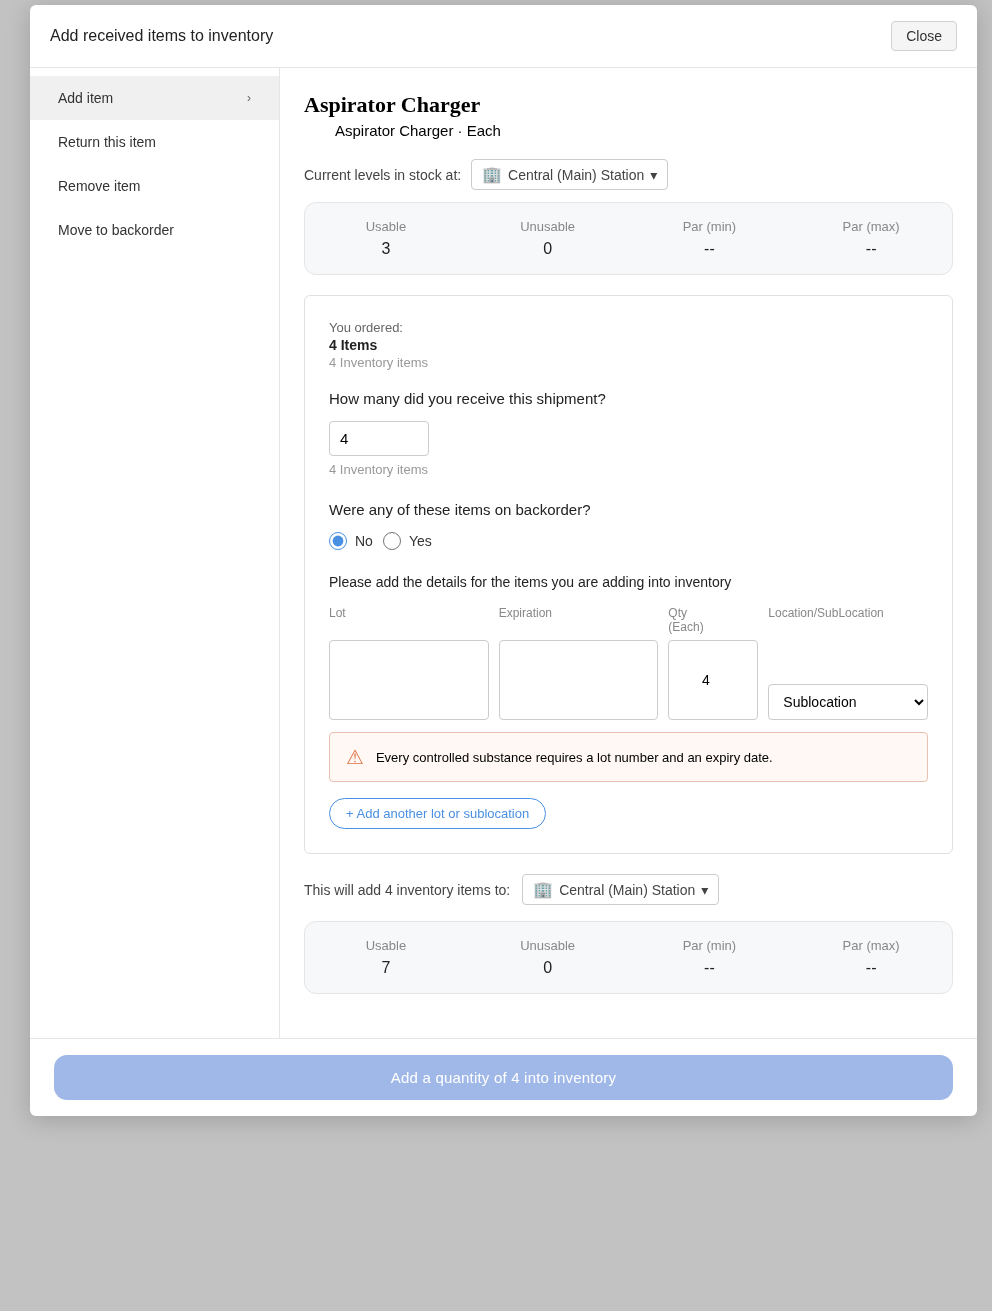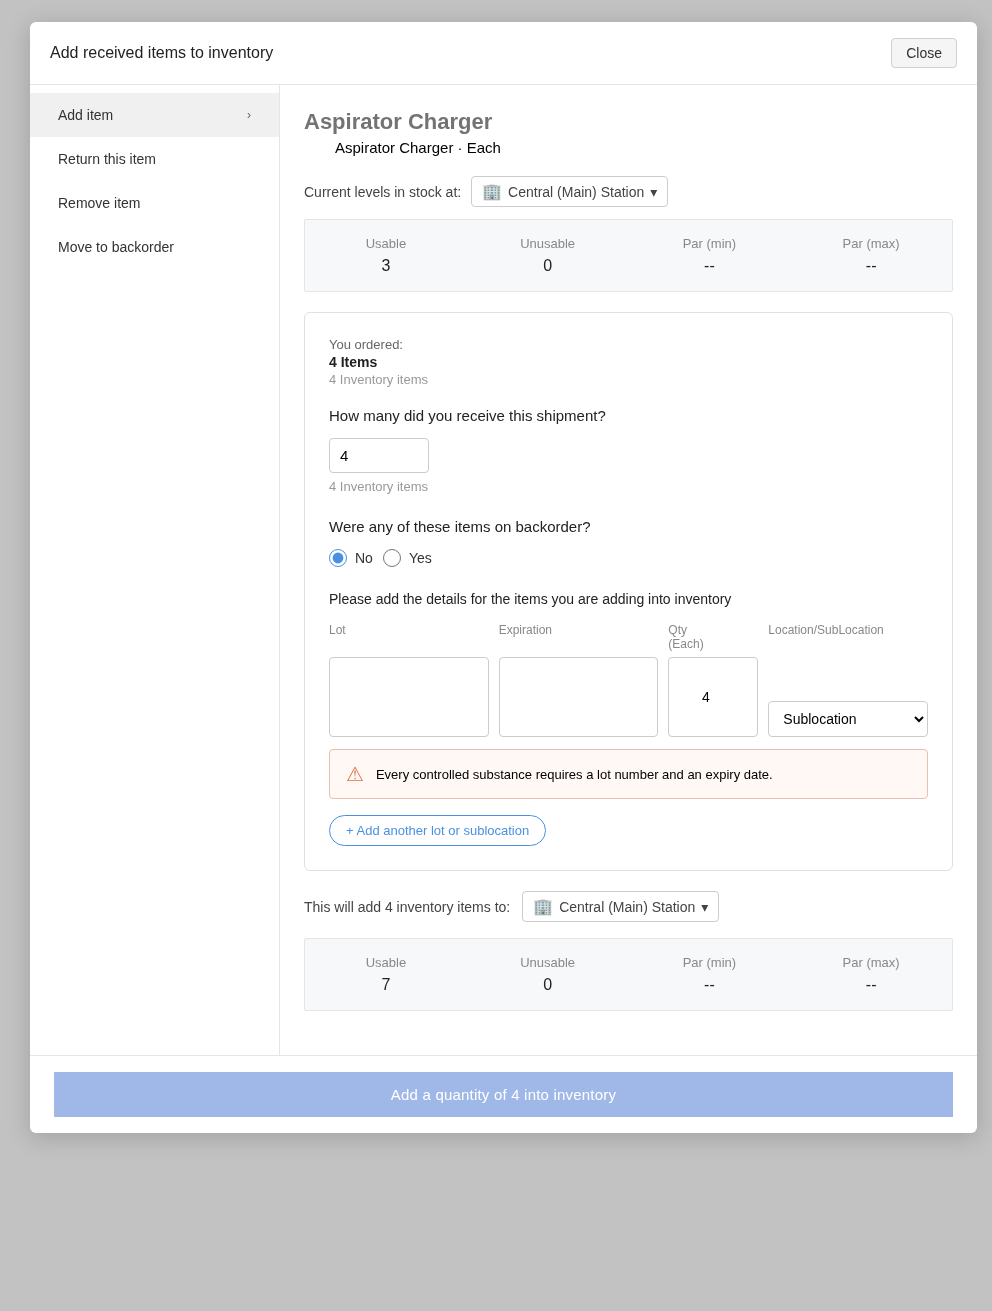--- a/index.html
+++ b/index.html
@@ -13,21 +13,21 @@
     }
 
     .modal-overlay {
       position: absolute;
       top: 0; left: 0; right: 0; bottom: 0;
       background: rgba(150,150,150,0.4);
     }
 
     .modal {
       position: absolute;
-      top: 22px;
+      top: 5px;
       left: 30px;
       right: 15px;
       background: #fff;
       border-radius: 6px;
       box-shadow: 0 4px 24px rgba(0,0,0,0.18);
       display: flex;
       flex-direction: column;
       max-height: 1280px;
     }
 
@@ -89,22 +89,23 @@
 
     .main-content {
       flex: 1;
       padding: 24px;
       overflow-y: auto;
     }
 
     .item-title {
       font-size: 22px;
       font-weight: 600;
-      color: #737373;
+      color: #000000;
       margin-bottom: 4px;
+      font-family: Liberation Serif, serif;
     }
 
     .item-subtitle {
       font-size: 15px;
       color: #000000;
       margin-bottom: 20px;
       margin-left: 31px;
     }
 
     .stock-label {
@@ -128,21 +129,21 @@
       cursor: pointer;
     }
     .location-dropdown .loc-icon {
       color: #4a7fc1;
       font-size: 16px;
     }
 
     .stock-table {
       background: #f7f8fa;
       border: 1px solid #e5e5e5;
-      border-radius: 2px;
+      border-radius: 12px;
       display: flex;
       padding: 16px 0;
       margin-bottom: 20px;
     }
 
     .stock-cell {
       flex: 1;
       text-align: center;
     }
 
@@ -337,21 +338,21 @@
       border-top: 1px solid #e5e5e5;
       padding: 16px 24px;
       flex-shrink: 0;
     }
 
     .submit-btn {
       width: 100%;
       background: #a0b8e8;
       color: #fff;
       border: none;
-      border-radius: 0;
+      border-radius: 13px;
       padding: 14px;
       font-size: 15px;
       font-weight: 500;
       cursor: pointer;
       letter-spacing: 0.2px;
     }
   </style>
 </head>
 <body>
 

